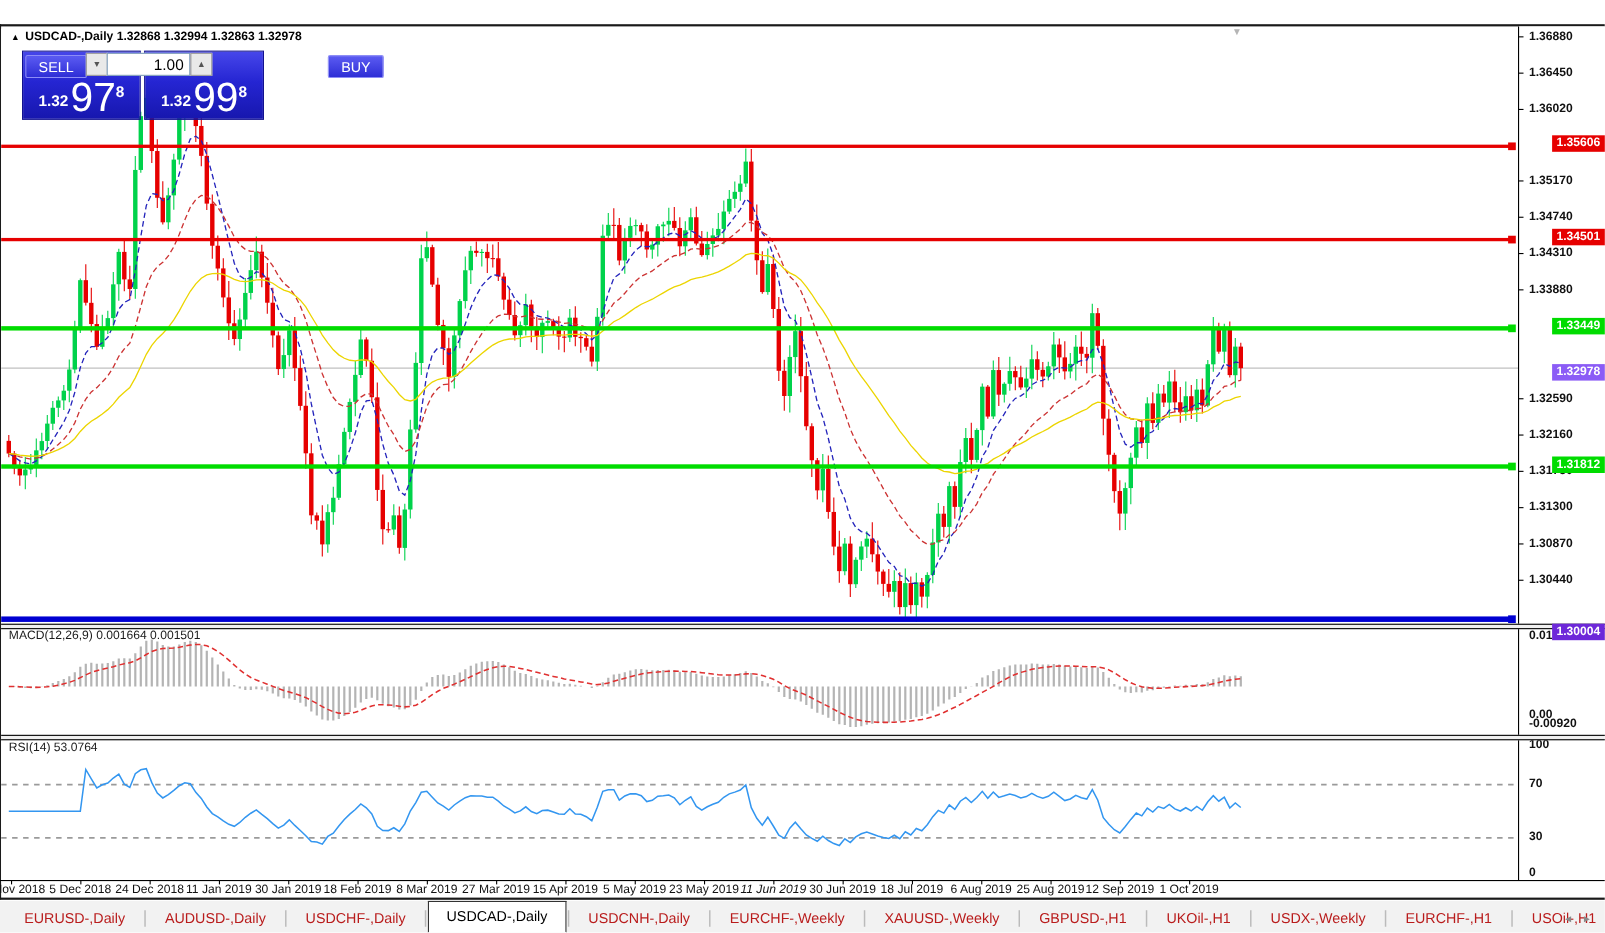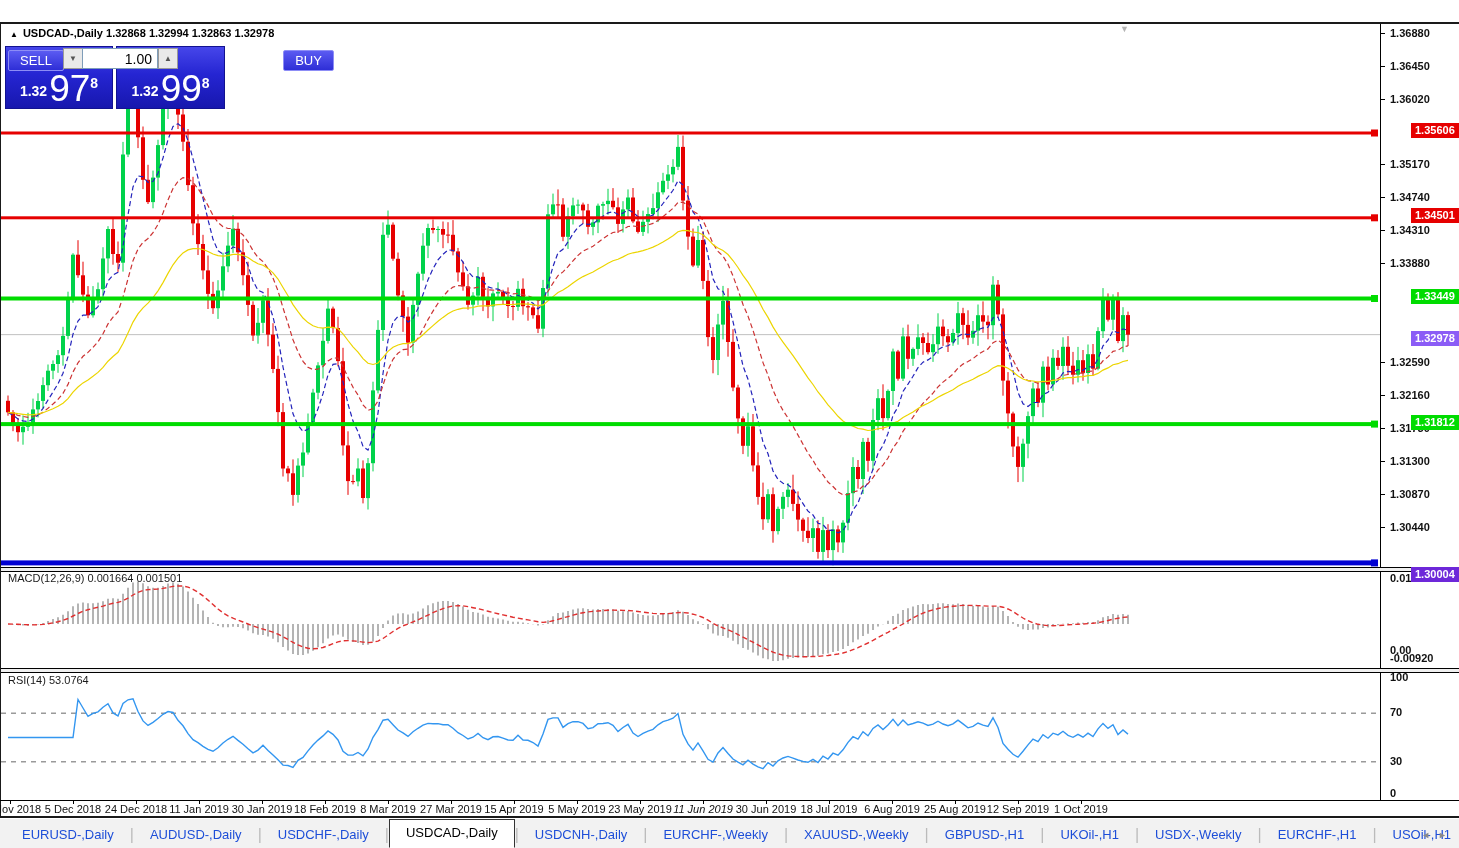--- a/index.html
+++ b/index.html
@@ -16,21 +16,21 @@
   .tick-label{position:absolute;left:1390px;font-size:11px;font-weight:700;color:#111;height:14px;line-height:14px;}
   .tick-dash{position:absolute;left:1380px;width:5px;height:1px;background:#000;}
   .lvl-label{position:absolute;left:1382px;width:70px;height:15px;line-height:15px;font-size:11px;font-weight:700;color:#fff;padding-left:4px;box-sizing:border-box;margin-left:29px;}
   .divider{position:absolute;left:0;width:1459px;height:5px;background:#f0f0f0;border-top:1px solid #000;border-bottom:1px solid #000;box-sizing:border-box;z-index:6;}
   .ind-label{position:absolute;left:8px;font-size:11px;color:#1a1a1a;z-index:5;}
   .ind-label b{font-weight:400;}
   #chart-title{position:absolute;left:10px;top:27px;font-size:11px;font-weight:700;color:#000;z-index:5;}
   #chart-title .marker{font-size:8px;margin-right:5px;}
   #shift-marker{position:absolute;left:1120px;top:24px;font-size:9px;color:#b5b5b5;z-index:5;}
   
-  #trade-panel{position:absolute;left:5px;top:44px;width:188px;height:65px;z-index:8;}
+  #trade-panel{position:absolute;left:20px;top:44px;width:188px;height:65px;z-index:8;}
   .tp-block{position:absolute;top:2px;height:63px;background:linear-gradient(180deg,#4646ea 0%,#2525d2 45%,#1717ae 100%);border:1px solid #121290;box-sizing:border-box;}
   #tp-left{left:0;width:108px;}
   #tp-right{left:111px;width:109px;}
   .tp-btn{position:absolute;top:3px;height:21px;line-height:20px;text-align:center;color:#fff;font-size:13px;background:linear-gradient(180deg,#5b5bf2,#2e2ed6);border:1px solid #8d8df6;border-radius:2px;box-sizing:border-box;cursor:pointer;}
   #sell-btn{left:2px;width:56px;}
   #buy-btn{left:166px;width:51px;}
   .tp-price{position:absolute;top:24px;left:0;right:0;bottom:2px;display:flex;align-items:center;justify-content:center;color:#fff;}
   .tp-price .pfx{font-size:14px;font-weight:700;align-self:flex-end;margin-bottom:7px;}
   .tp-price .big{font-size:37px;font-weight:400;line-height:37px;margin-left:2px;}
   .tp-price .sup{font-size:14px;font-weight:700;align-self:flex-start;margin-top:4px;}
@@ -39,21 +39,21 @@
   #vol-spin-up{left:153px;}
   #vol-input{position:absolute;left:77px;top:4px;width:76px;height:21px;border:1px solid #7f9db9;background:#fff;box-sizing:border-box;font-size:14px;text-align:right;padding-right:5px;font-family:"Liberation Sans",sans-serif;z-index:9;}
   
   #date-row{position:absolute;left:0;top:802px;width:1380px;height:15px;z-index:5;}
   .date-label{position:absolute;top:1px;width:90px;text-align:center;font-size:11px;color:#111;}
   .date-tick{position:absolute;top:-2px;width:1px;height:4px;background:#000;}
   #axis-floor{position:absolute;left:0;top:800px;width:1459px;height:1px;background:#000;z-index:6;}
   #win-bottom{position:absolute;left:0;top:816px;width:1459px;height:2px;background:#1a1a1a;z-index:6;}
   
   #tabbar{position:absolute;left:0;top:818px;width:1459px;height:30px;background:#f2f2f2;border-top:1px solid #fff;box-sizing:border-box;display:flex;align-items:flex-end;padding-left:6px;}
-  .tab{height:24px;line-height:22px;padding:0 16px;font-size:13px;color:#1d4ed8;cursor:pointer;white-space:nowrap;}
+  .tab{height:24px;line-height:22px;padding:0 16px;font-size:13px;color:#b91c1c;cursor:pointer;white-space:nowrap;}
   .tab.active{background:#fff;border:1px solid #333;border-bottom:1px solid #fff;color:#000;height:27px;line-height:25px;}
   .tab-sep{color:#bbb;height:24px;line-height:22px;}
   #tab-arrows{position:absolute;right:4px;top:830px;font-size:9px;color:#8a8a8a;letter-spacing:8px;z-index:7;cursor:pointer;}
 </style>
 </head>
 <body>
 
 <div id="app">
 
 

